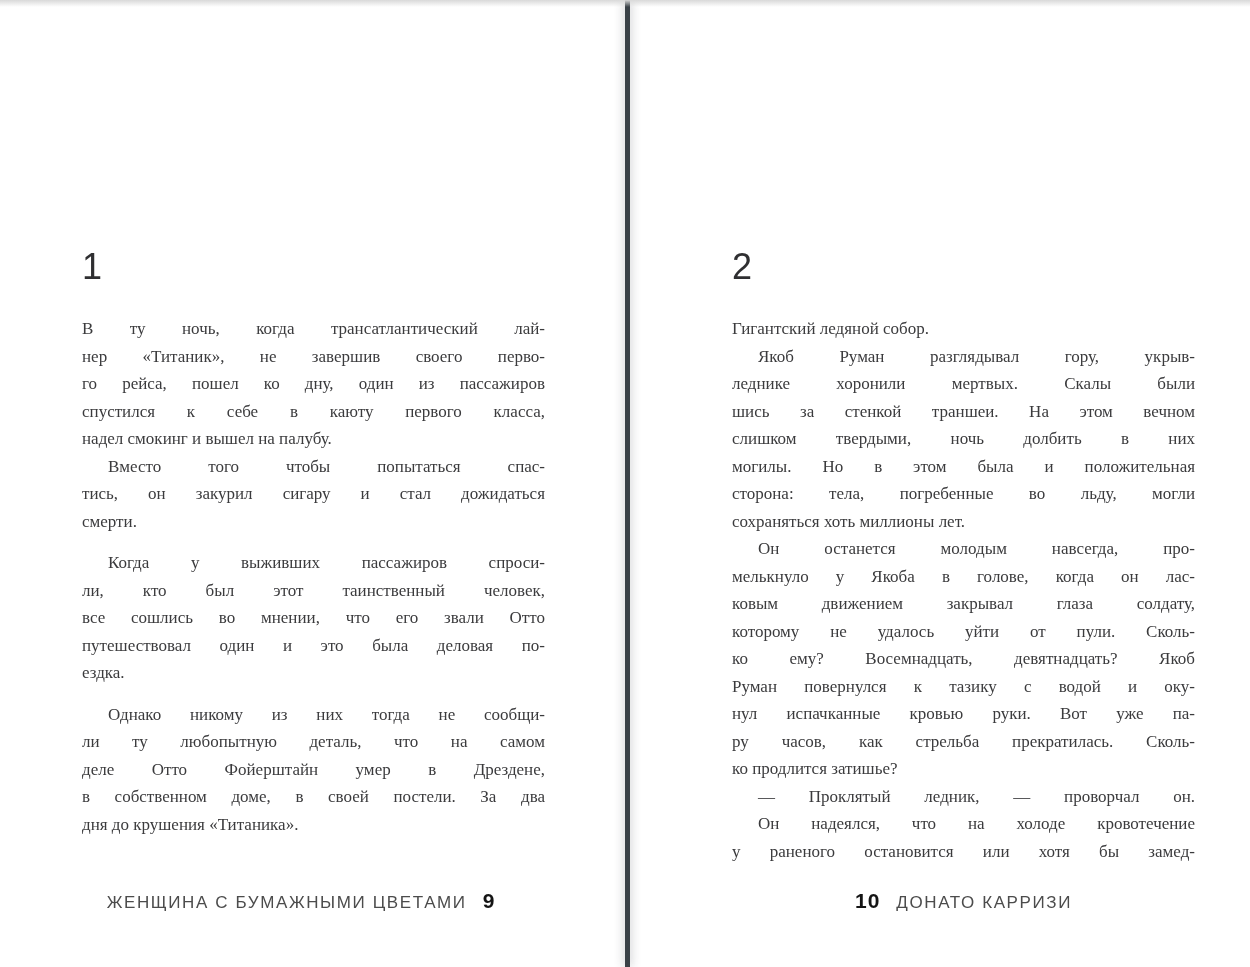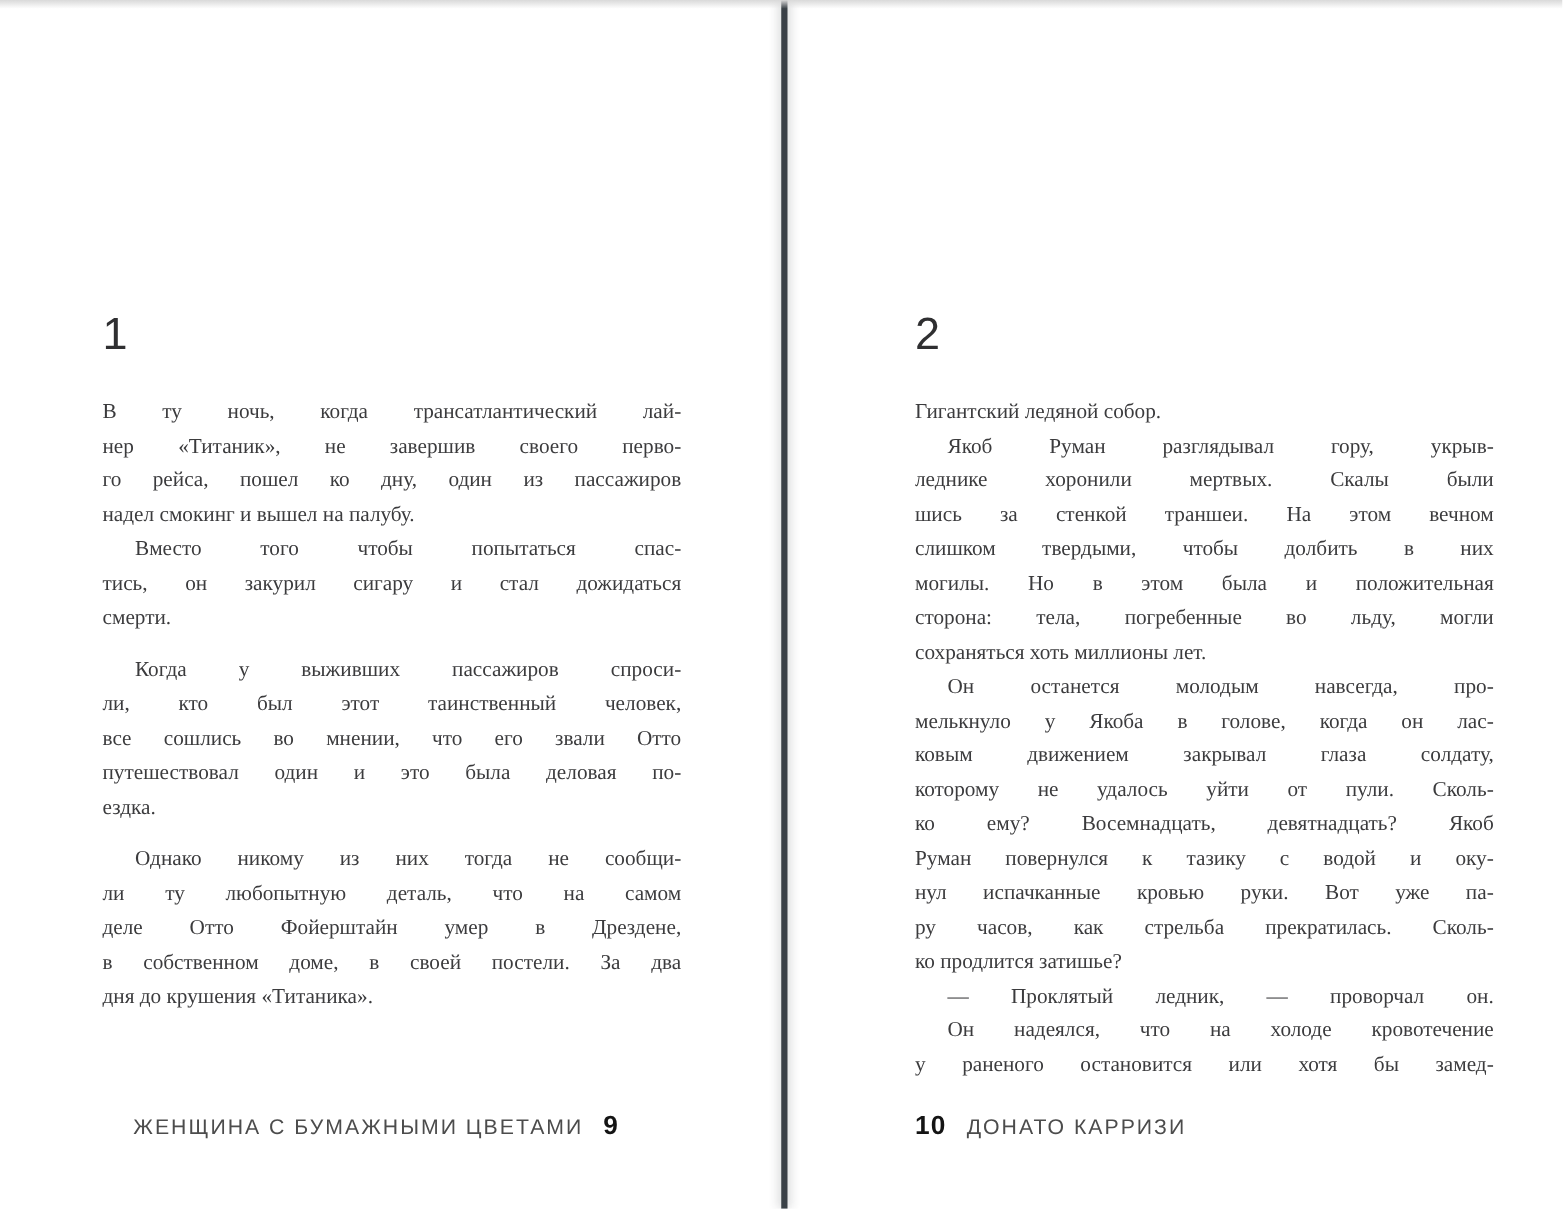--- a/index.html
+++ b/index.html
@@ -38,40 +38,41 @@
   .tline{text-align:justify;text-align-last:justify;}
   .tline.ragged{text-align-last:left;}
   .tline.indent{padding-left:26px;}
   .para.gap{margin-top:14px;}
   .pfooter{
     position:absolute;top:889px;
     font-family:"Liberation Sans","DejaVu Sans",sans-serif;
     white-space:nowrap;
   }
   .page-left .pfooter{left:82px;right:105px;text-align:center;}
-  .page-right .pfooter{left:102px;right:55px;text-align:left;}
+  .page-right .pfooter{left:102px;right:55px;text-align:center;}
   .fseg{display:inline-block;vertical-align:baseline;}
   .fseg + .fseg{margin-left:16px;}
   .fseg.title{font-size:17px;letter-spacing:1.6px;color:var(--footer-title);}
   .fseg.page-number{font-size:21px;font-weight:bold;letter-spacing:1px;color:var(--footer-page-number);}
 </style>
 </head>
 <body>
 
 <div class="spread">
 
   <section class="page page-left">
     <header class="chapter">
       <span>1</span>
     </header>
     <div class="body-text">
         <div class="para">
           <div class="tline">В ту ночь, когда трансатлантический лай-</div>
           <div class="tline">нер «Титаник», не завершив своего перво-</div>
           <div class="tline">го рейса, пошел ко дну, один из пассажиров</div>
+          <div class="tline">спустился к себе в каюту первого класса,</div>
           <div class="tline ragged">надел смокинг и вышел на палубу.</div>
         </div>
         <div class="para">
           <div class="tline indent">Вместо того чтобы попытаться спас-</div>
           <div class="tline">тись, он закурил сигару и стал дожидаться</div>
           <div class="tline ragged">смерти.</div>
         </div>
         <div class="para gap">
           <div class="tline indent">Когда у выживших пассажиров спроси-</div>
           <div class="tline">ли, кто был этот таинственный человек,</div>
@@ -97,21 +98,21 @@
       <span>2</span>
     </header>
     <div class="body-text">
         <div class="para">
           <div class="tline ragged">Гигантский ледяной собор.</div>
         </div>
         <div class="para">
           <div class="tline indent">Якоб Руман разглядывал гору, укрыв-</div>
           <div class="tline">леднике хоронили мертвых. Скалы были</div>
           <div class="tline">шись за стенкой траншеи. На этом вечном</div>
-          <div class="tline">слишком твердыми, чтобы долбить в них</div>
+          <div class="tline">слишком твердыми, ночь долбить в них</div>
           <div class="tline">могилы. Но в этом была и положительная</div>
           <div class="tline">сторона: тела, погребенные во льду, могли</div>
           <div class="tline ragged">сохраняться хоть миллионы лет.</div>
         </div>
         <div class="para">
           <div class="tline indent">Он останется молодым навсегда, про-</div>
           <div class="tline">мелькнуло у Якоба в голове, когда он лас-</div>
           <div class="tline">ковым движением закрывал глаза солдату,</div>
           <div class="tline">которому не удалось уйти от пули. Сколь-</div>
           <div class="tline">ко ему? Восемнадцать, девятнадцать? Якоб</div>

